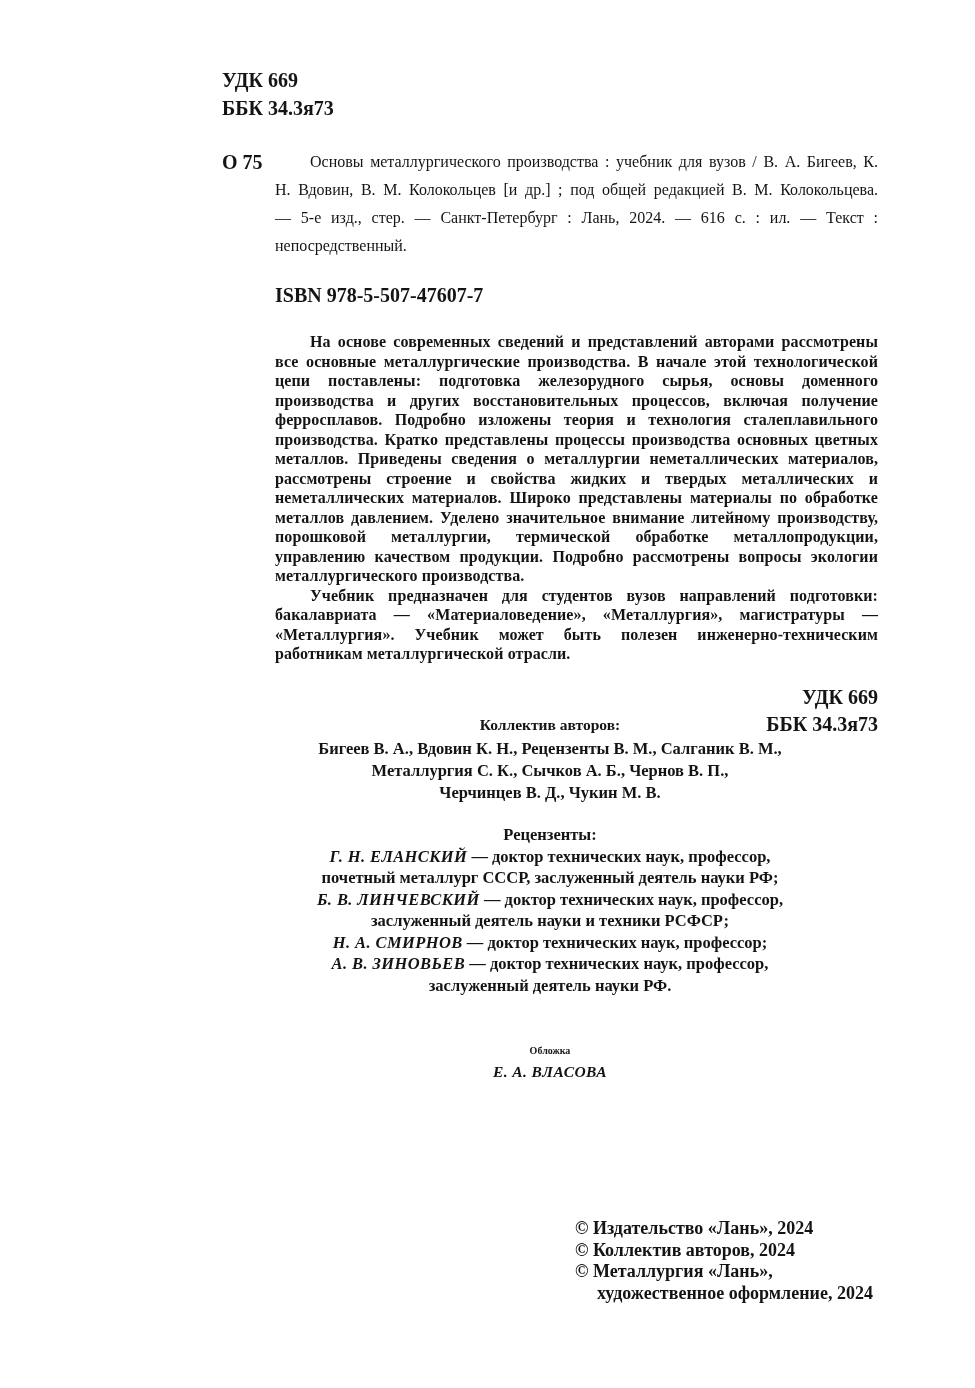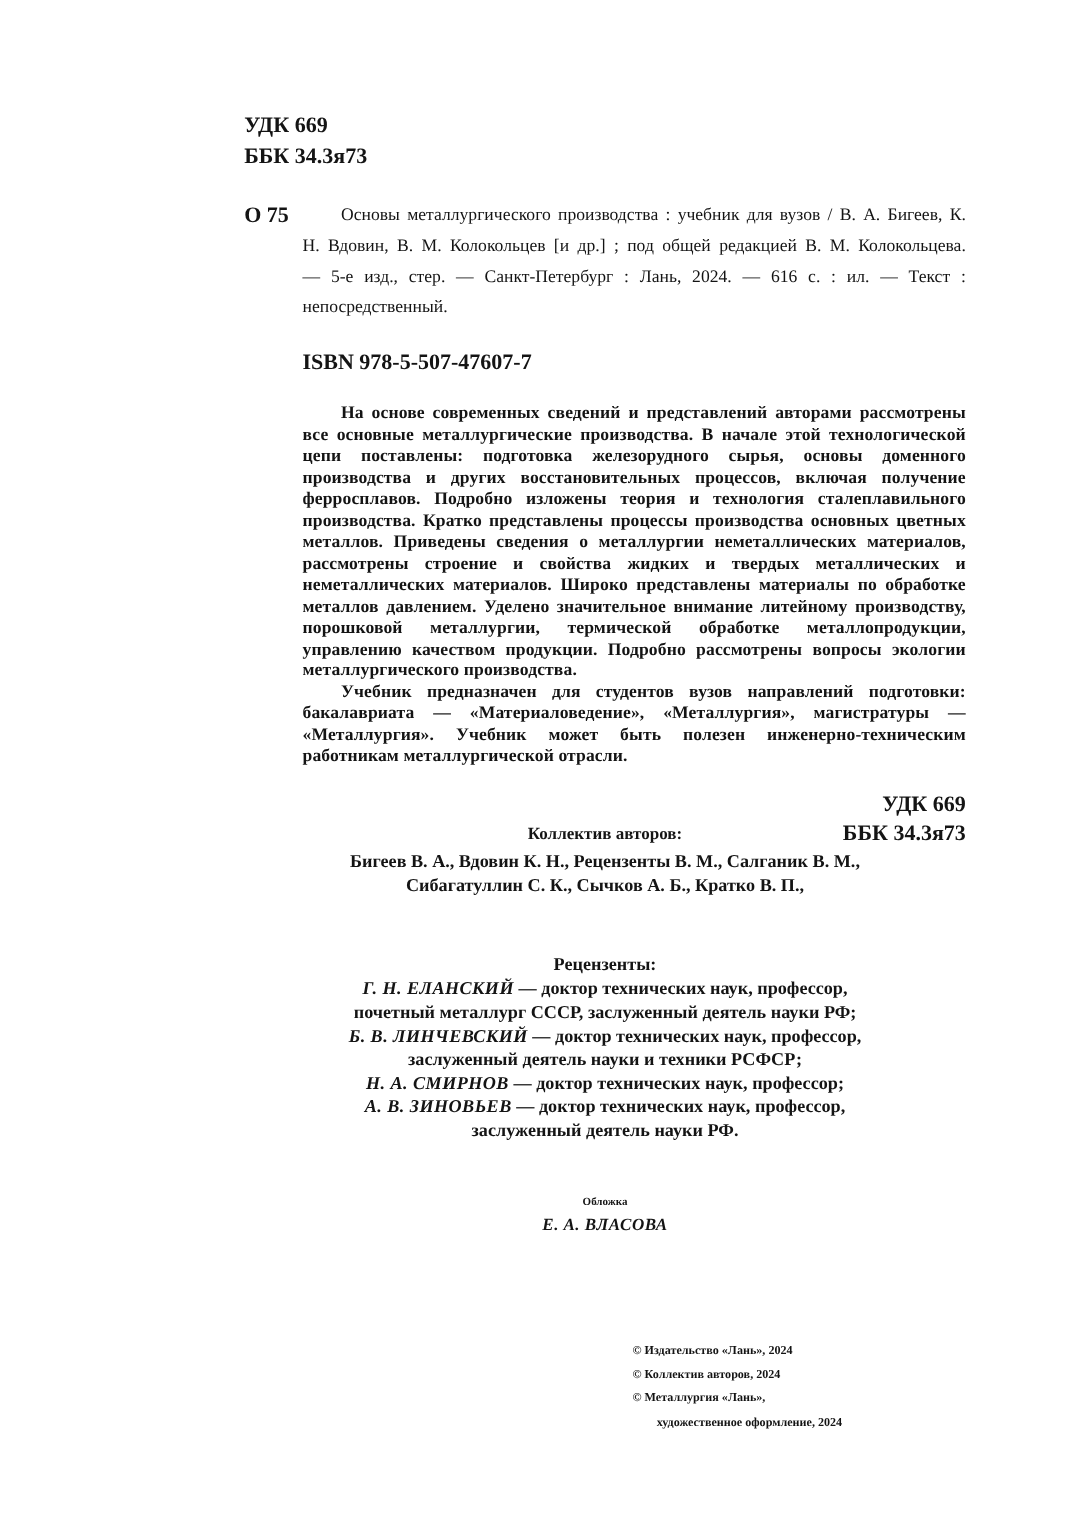--- a/index.html
+++ b/index.html
@@ -13,21 +13,21 @@
     height: 1388px;
     margin: 0 auto;
     background: #ffffff;
     font-family: "Liberation Serif", "DejaVu Serif", serif;
     color: #141414;
     overflow: hidden;
   }
   .content {
     position: absolute;
     left: 222px;
-    top: 100px;
+    top: 66px;
     width: 656px;
   }
   
   .udc-top div {
     font-size: 20px;
     font-weight: bold;
     line-height: 28px;
   }
   
   .catalog {
@@ -93,21 +93,21 @@
     line-height: 22px;
     margin-bottom: 2px;
   }
   .authors .line {
     font-size: 16.5px;
     line-height: 22px;
     font-weight: bold;
   }
   
   .reviewers {
-    margin-top: 50px;
+    margin-top: 20px;
     text-align: center;
   }
   .reviewers .block-heading {
     font-size: 16.5px;
     font-weight: bold;
     line-height: 22px;
   }
   .reviewers .line {
     font-size: 16.5px;
     line-height: 21.5px;
@@ -135,21 +135,21 @@
     letter-spacing: 0.4px;
     line-height: 21px;
   }
   
   .copyright {
     position: absolute;
     left: 575px;
     top: 1218px;
   }
   .copyright div {
-    font-size: 11px;
+    font-size: 18px;
     line-height: 21.5px;
     font-weight: bold;
   }
   .copyright .indent {
     padding-left: 22px;
   }
 </style>
 </head>
 <body>
 
@@ -174,21 +174,22 @@
     </div>
 
     <div class="udc-bottom">
       <div>УДК 669</div>
       <div>ББК 34.3я73</div>
     </div>
 
     <div class="authors">
       <div class="block-heading">Коллектив авторов:</div>
       <div class="line">Бигеев В. А., Вдовин К. Н., Рецензенты В. М., Салганик В. М.,</div>
-      <div class="line">Сибагатуллин С. К., Сычков А. Б., Кратко В. П.,</div>
+      <div class="line">Металлургия С. К., Сычков А. Б., Чернов В. П.,</div>
+      <div class="line">Черчинцев В. Д., Чукин М. В.</div>
     </div>
 
     <div class="reviewers">
       <div class="block-heading">Рецензенты:</div>
       <div class="line"><span class="reviewer-name">Г. Н. ЕЛАНСКИЙ</span><span> — доктор технических наук, профессор,</span></div>
       <div class="line"><span class="reviewer-name"></span><span>почетный металлург СССР, заслуженный деятель науки РФ;</span></div>
       <div class="line"><span class="reviewer-name">Б. В. ЛИНЧЕВСКИЙ</span><span> — доктор технических наук, профессор,</span></div>
       <div class="line"><span class="reviewer-name"></span><span>заслуженный деятель науки и техники РСФСР;</span></div>
       <div class="line"><span class="reviewer-name">Н. А. СМИРНОВ</span><span> — доктор технических наук, профессор;</span></div>
       <div class="line"><span class="reviewer-name">А. В. ЗИНОВЬЕВ</span><span> — доктор технических наук, профессор,</span></div>

